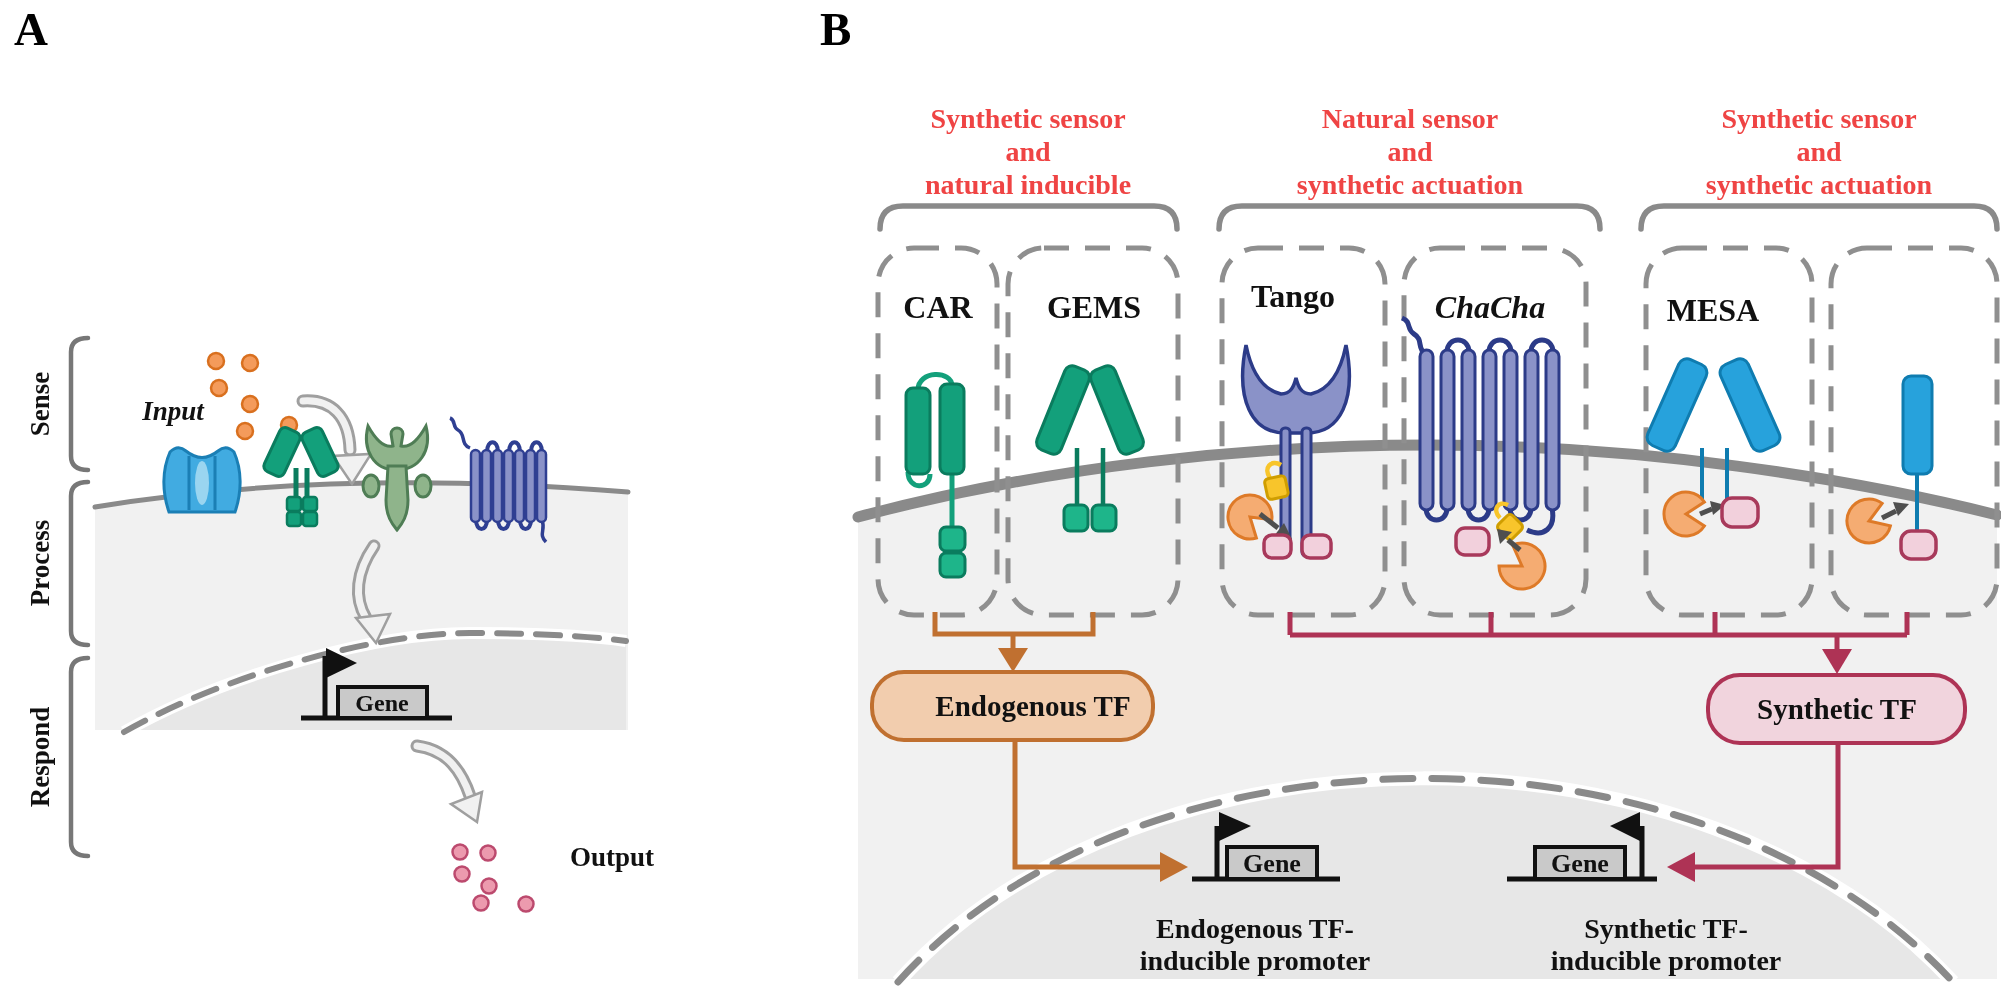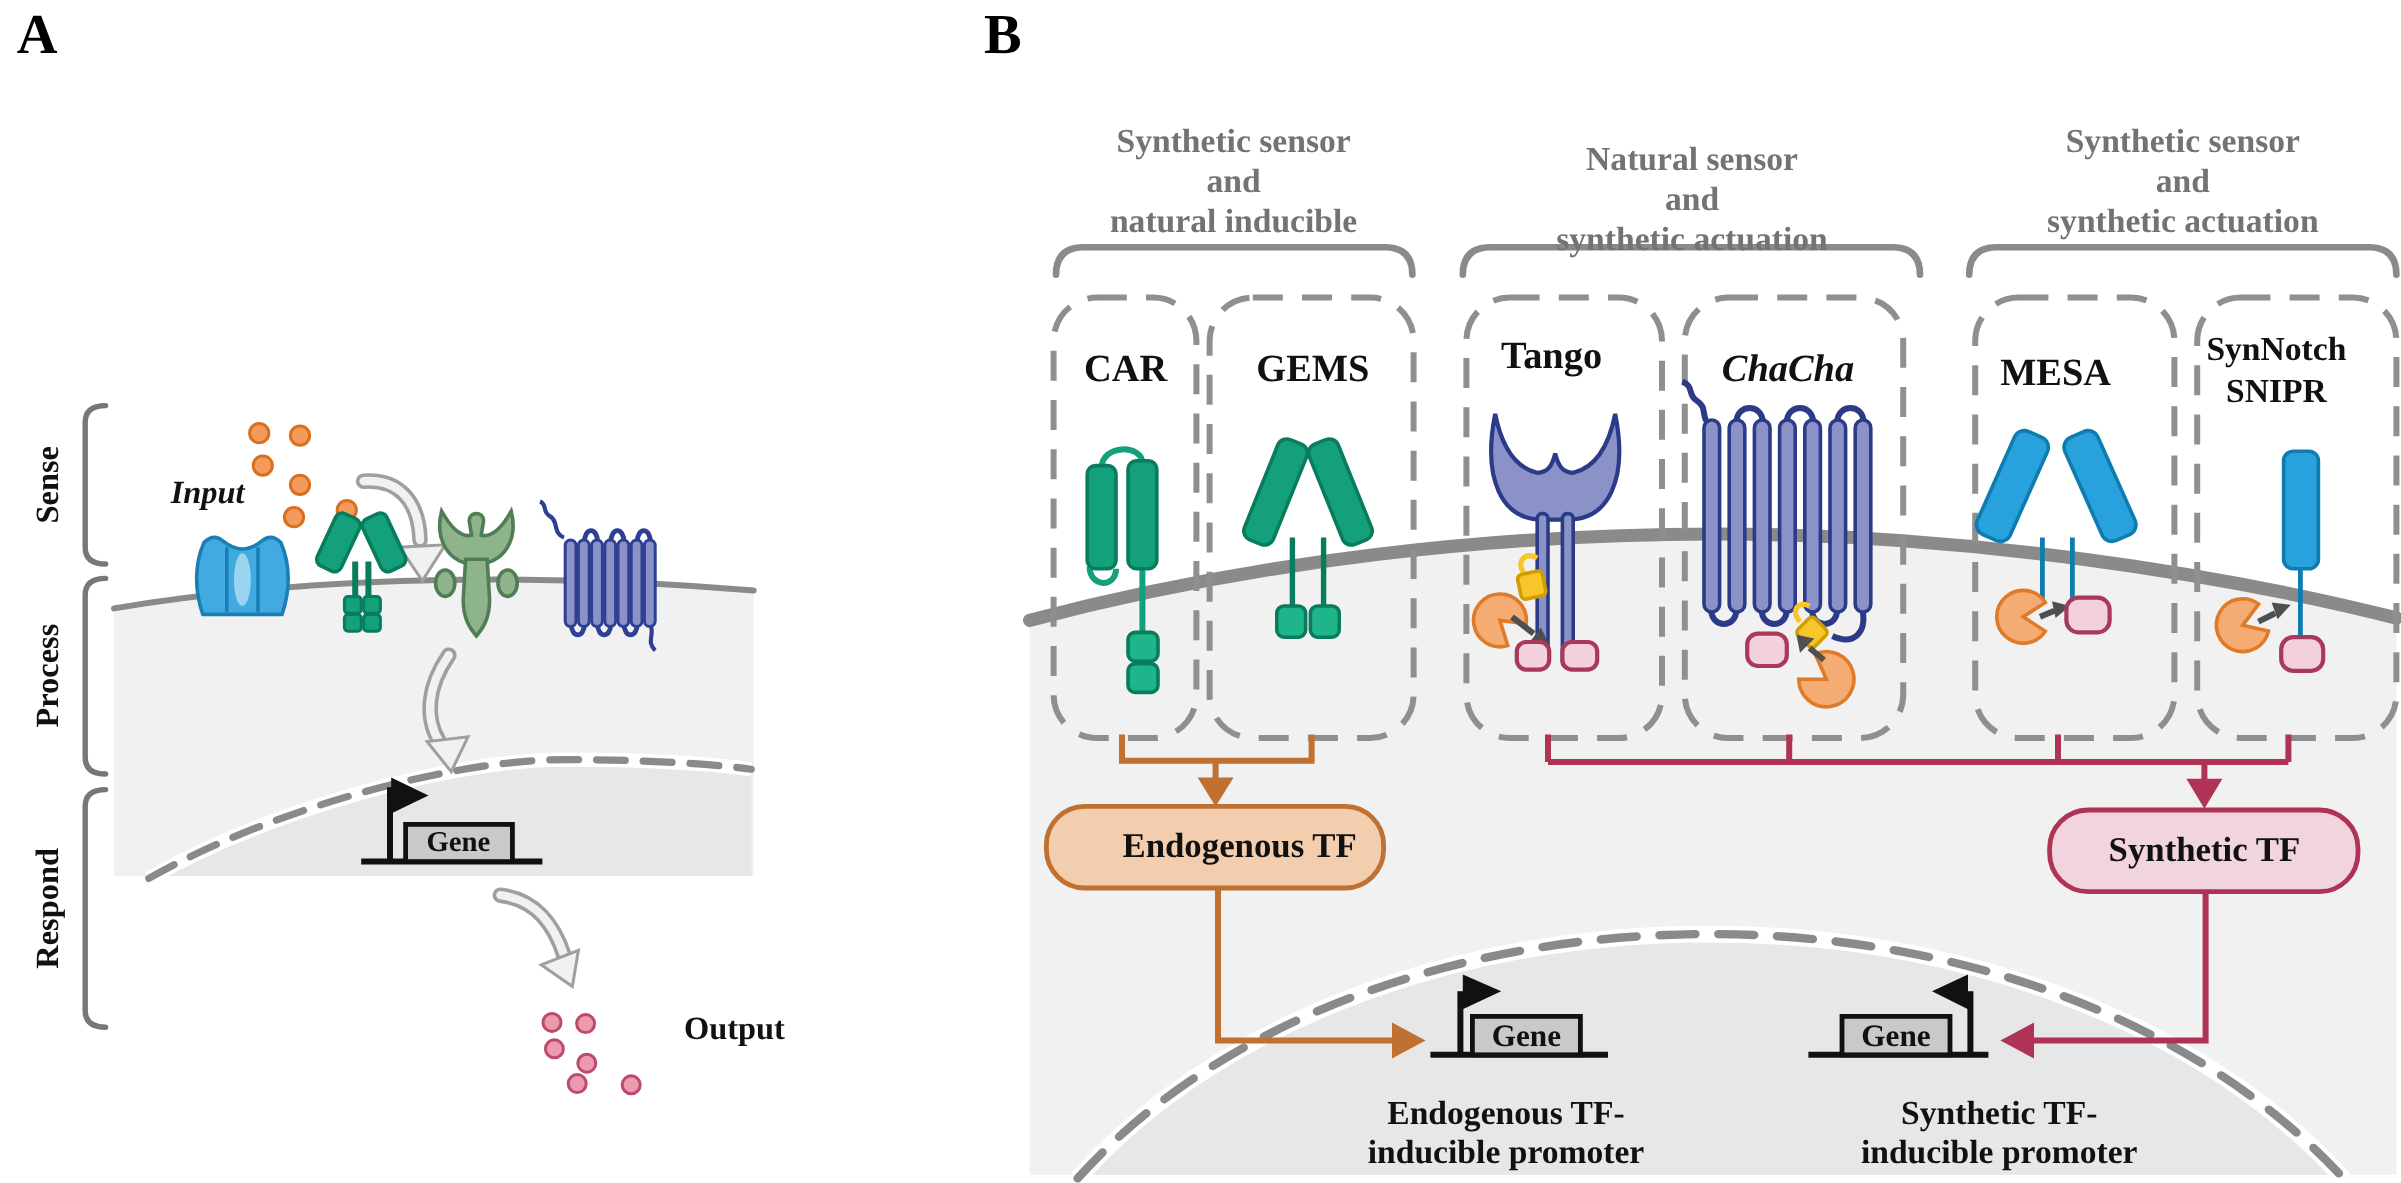--- a/index.html
+++ b/index.html
@@ -8,21 +8,21 @@
   svg{position:absolute;left:0;top:0;}
   .lbl{position:absolute;font-weight:bold;color:#111;white-space:nowrap;
        transform:translate(-50%,-50%);text-align:center;}
   .panel-letter{position:absolute;font-weight:bold;color:#000;font-size:47px;}
   .rot{transform:translate(-50%,-50%) rotate(-90deg);}
   .h27{font-size:27px;}
   .h28{font-size:32px;}
   .h29{font-size:29px;}
   .h26{font-size:26px;}
   .h24{font-size:24px;}
-  .hdr{position:absolute;transform:translateX(-50%);font-weight:bold;color:#737373;
+  .hdr{position:absolute;transform:translateX(-50%);font-weight:bold;color:#ef4444;
        font-size:28px;line-height:33px;text-align:center;white-space:nowrap;}
   .cap{position:absolute;transform:translateX(-50%);font-weight:bold;color:#111;
        font-size:28px;line-height:32px;text-align:center;white-space:nowrap;}
   .two{position:absolute;transform:translateX(-50%);font-weight:bold;color:#111;
        font-size:28px;line-height:35px;text-align:center;white-space:nowrap;}
 </style>
 </head>
 <body>
 
 <div id="fig">
@@ -262,40 +262,36 @@
 
 <div class="lbl h27" style="left:173px;top:411px;font-style:italic;">Input</div>
 <div class="lbl h27" style="left:612px;top:857px;">Output</div>
 <div class="lbl h24" style="left:382px;top:703px;">Gene</div>
 
 <div class="hdr" style="left:1028px;top:102px;">
   <div>Synthetic sensor</div>
   <div>and</div>
   <div>natural inducible</div>
 </div>
-<div class="hdr" style="left:1410px;top:102px;margin-top:15px;">
+<div class="hdr" style="left:1410px;top:102px;">
   <div>Natural sensor</div>
   <div>and</div>
   <div>synthetic actuation</div>
 </div>
 <div class="hdr" style="left:1819px;top:102px;">
   <div>Synthetic sensor</div>
   <div>and</div>
   <div>synthetic actuation</div>
 </div>
 
 <div class="lbl h28" style="left:938px;top:307px;">CAR</div>
 <div class="lbl h28" style="left:1094px;top:307px;">GEMS</div>
 <div class="lbl h28" style="left:1293px;top:296px;">Tango</div>
 <div class="lbl h28" style="left:1490px;top:307px;font-style:italic;">ChaCha</div>
 <div class="lbl h28" style="left:1713px;top:310px;">MESA</div>
-<div class="two" style="left:1897px;top:274px;">
-  <div>SynNotch</div>
-  <div>SNIPR</div>
-</div>
 
 <div class="lbl h29" style="left:1013px;top:706px;margin-left:20px;">Endogenous TF</div>
 <div class="lbl h29" style="left:1837px;top:709px;">Synthetic TF</div>
 
 <div class="lbl h26" style="left:1272px;top:864px;">Gene</div>
 <div class="lbl h26" style="left:1580px;top:864px;">Gene</div>
 
 <div class="cap" style="left:1255px;top:913px;">
   <div>Endogenous TF-</div>
   <div>inducible promoter</div>

